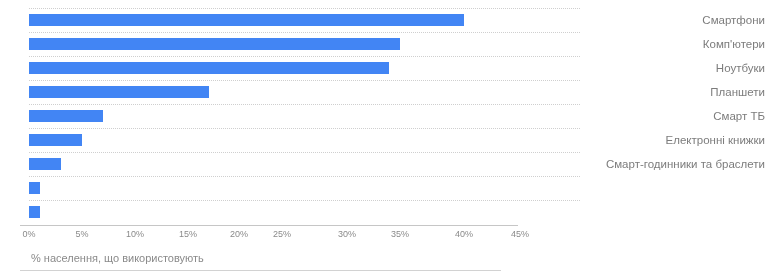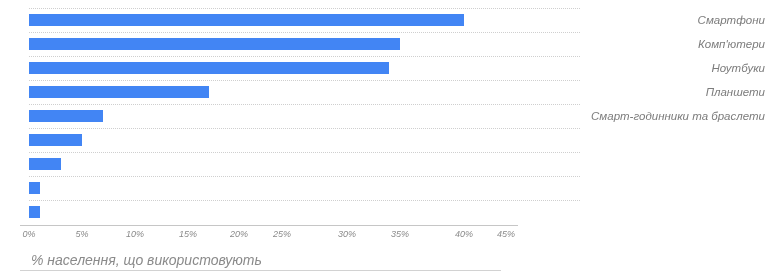--- a/index.html
+++ b/index.html
@@ -13,21 +13,20 @@
     font-family: "Liberation Sans", sans-serif;
     color: #7b7b7b;
     overflow: hidden;
   }
 
   #chart-root {
     position: relative;
     width: 636px;
     height: 274px;
     background: #ffffff;
-    font-style: italic;
   }
 
   
   .plot-area {
     position: absolute;
     left: 20px;
     top: 8px;
     width: 560px;
     height: 217px;
   }
@@ -115,21 +114,21 @@
     font-size: 9px;
     color: #8a8a8a;
     transform: translateX(-50%);
     white-space: nowrap;
   }
 
   .axis-title {
     position: absolute;
     left: 31px;
     top: 252px;
-    font-size: 14px;
+    font-size: 11px;
     color: #8a8a8a;
     white-space: nowrap;
   }
 
   .footer-rule {
     position: absolute;
     left: 20px;
     top: 270px;
     width: 481px;
     height: 0;
@@ -198,33 +197,35 @@
           </div>
         </div>
       </div>
   </div>
 
   <div class="cat-labels" id="cat-labels">
       <div class="cat-label">Смартфони</div>
       <div class="cat-label">Комп'ютери</div>
       <div class="cat-label">Ноутбуки</div>
       <div class="cat-label">Планшети</div>
+      <div class="cat-label">Смарт ТБ</div>
+      <div class="cat-label">Електронні книжки</div>
       <div class="cat-label">Смарт-годинники та браслети</div>
     </div>
 
   <div class="axis-line"></div>
   <div class="axis-ticks" id="axis-ticks">
       <span class="tick" style="left: 9px;">0%</span>
       <span class="tick" style="left: 62px;">5%</span>
       <span class="tick" style="left: 115px;">10%</span>
       <span class="tick" style="left: 168px;">15%</span>
       <span class="tick" style="left: 219px;">20%</span>
       <span class="tick" style="left: 262px;">25%</span>
       <span class="tick" style="left: 327px;">30%</span>
       <span class="tick" style="left: 380px; text-align: center;">35%</span>
       <span class="tick" style="left: 444px;">40%</span>
-      <span class="tick" style="left: 486px;">45%</span>
+      <span class="tick" style="left: 500px;">45%</span>
     </div>
 
   <div class="axis-title">% населення, що використовують</div>
 
   <div class="footer-rule"></div>
 </div>
 
 </body></html>

